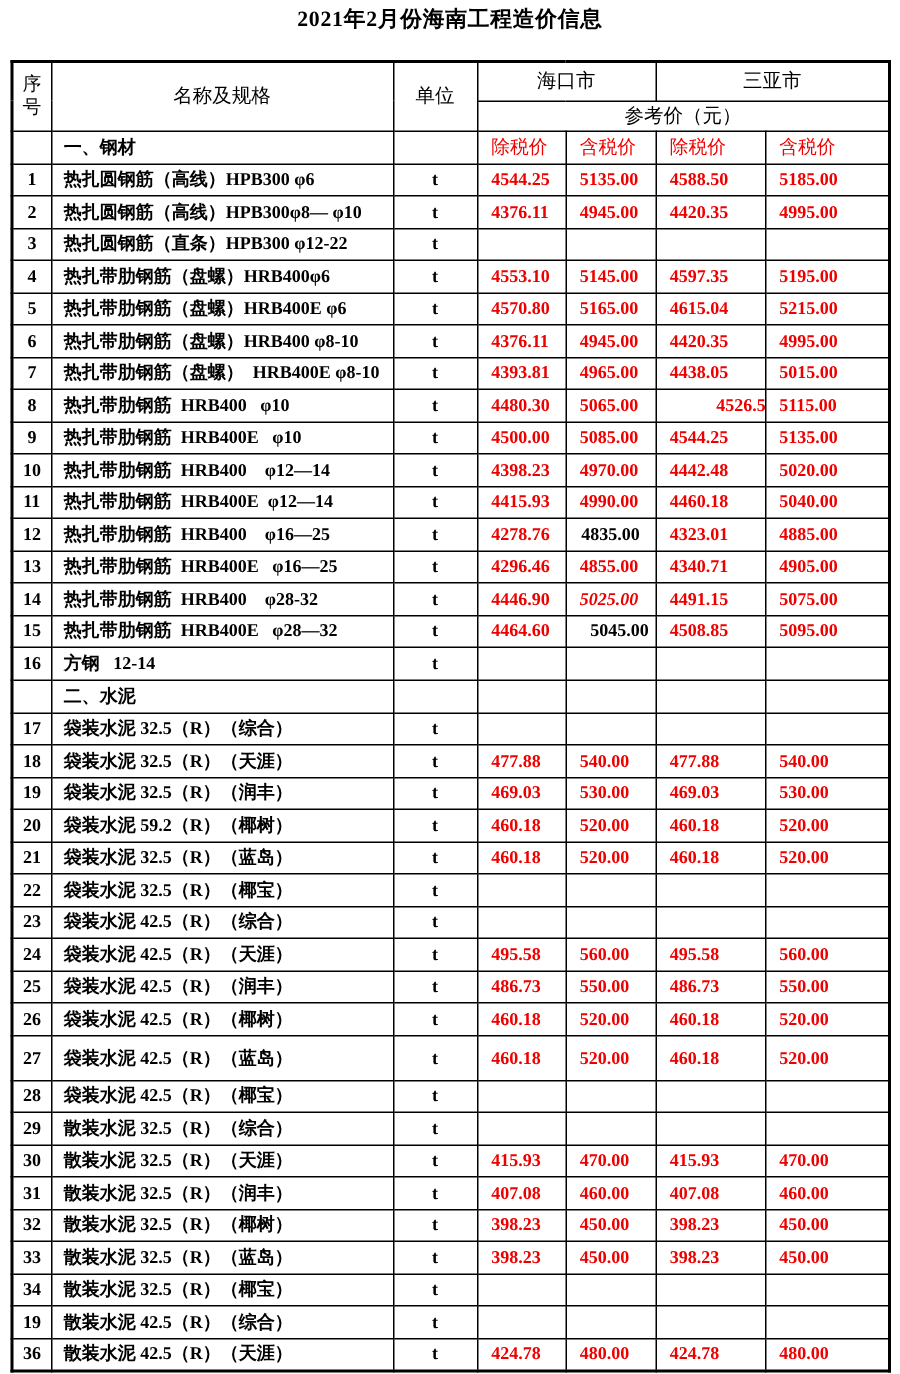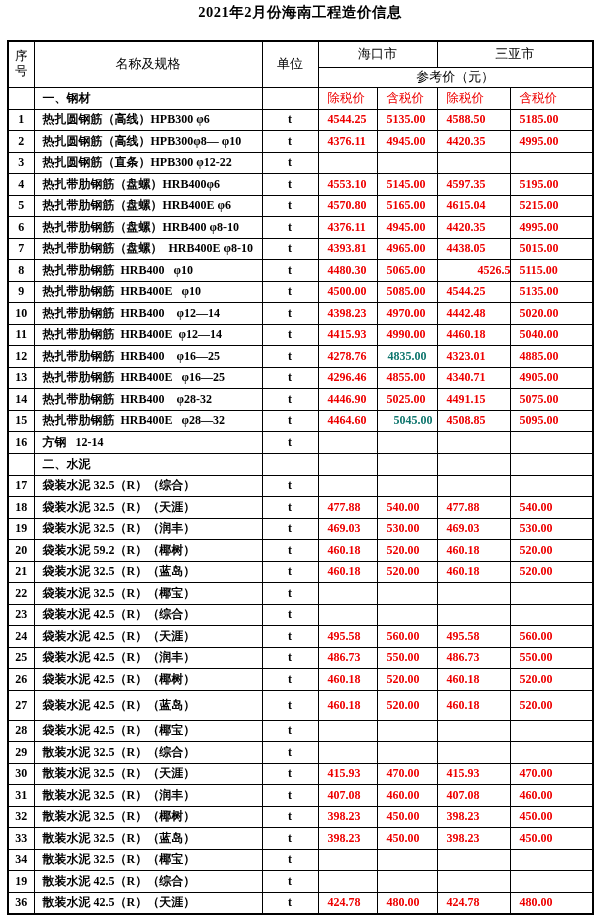--- a/index.html
+++ b/index.html
@@ -172,48 +172,48 @@
           <td class="price" style="color: rgb(238, 0, 0);">4415.93</td>
           <td class="price" style="color: rgb(238, 0, 0);">4990.00</td>
           <td class="price" style="color: rgb(238, 0, 0);">4460.18</td>
           <td class="price" style="color: rgb(238, 0, 0);">5040.00</td>
         </tr>
         <tr class="body-row">
           <td class="seq">12</td>
           <td class="name">热扎带肋钢筋  HRB400    φ16—25</td>
           <td class="unit">t</td>
           <td class="price" style="color: rgb(238, 0, 0);">4278.76</td>
-          <td class="price" style="color: #0f766e; padding-left: 10px;">4835.00</td>
+          <td class="price" style="color: #000000; padding-left: 10px;">4835.00</td>
           <td class="price" style="color: rgb(238, 0, 0);">4323.01</td>
           <td class="price" style="color: rgb(238, 0, 0);">4885.00</td>
         </tr>
         <tr class="body-row">
           <td class="seq">13</td>
           <td class="name">热扎带肋钢筋  HRB400E   φ16—25</td>
           <td class="unit">t</td>
           <td class="price" style="color: rgb(238, 0, 0);">4296.46</td>
           <td class="price" style="color: rgb(238, 0, 0);">4855.00</td>
           <td class="price" style="color: rgb(238, 0, 0);">4340.71</td>
           <td class="price" style="color: rgb(238, 0, 0);">4905.00</td>
         </tr>
         <tr class="body-row">
           <td class="seq">14</td>
           <td class="name">热扎带肋钢筋  HRB400    φ28-32</td>
           <td class="unit">t</td>
           <td class="price" style="color: rgb(238, 0, 0);">4446.90</td>
-          <td class="price" style="color: rgb(238, 0, 0);">5025.00</td>
+          <td class="price" style="color: rgb(238, 0, 0); font-style: italic;">5025.00</td>
           <td class="price" style="color: rgb(238, 0, 0); margin-left: 13px;">4491.15</td>
           <td class="price" style="color: rgb(238, 0, 0);">5075.00</td>
         </tr>
         <tr class="body-row">
           <td class="seq">15</td>
           <td class="name">热扎带肋钢筋  HRB400E   φ28—32</td>
           <td class="unit">t</td>
           <td class="price" style="color: rgb(238, 0, 0);">4464.60</td>
-          <td class="price" style="color: #0f766e; padding-left: 16px;">5045.00</td>
+          <td class="price" style="color: #000000; padding-left: 16px;">5045.00</td>
           <td class="price" style="color: rgb(238, 0, 0);">4508.85</td>
           <td class="price" style="color: rgb(238, 0, 0);">5095.00</td>
         </tr>
         <tr class="body-row">
           <td class="seq">16</td>
           <td class="name">方钢   12-14</td>
           <td class="unit">t</td>
           <td class="price" style="color: rgb(238, 0, 0);"></td>
           <td class="price" style="color: rgb(238, 0, 0);"></td>
           <td class="price" style="color: rgb(238, 0, 0);"></td>

